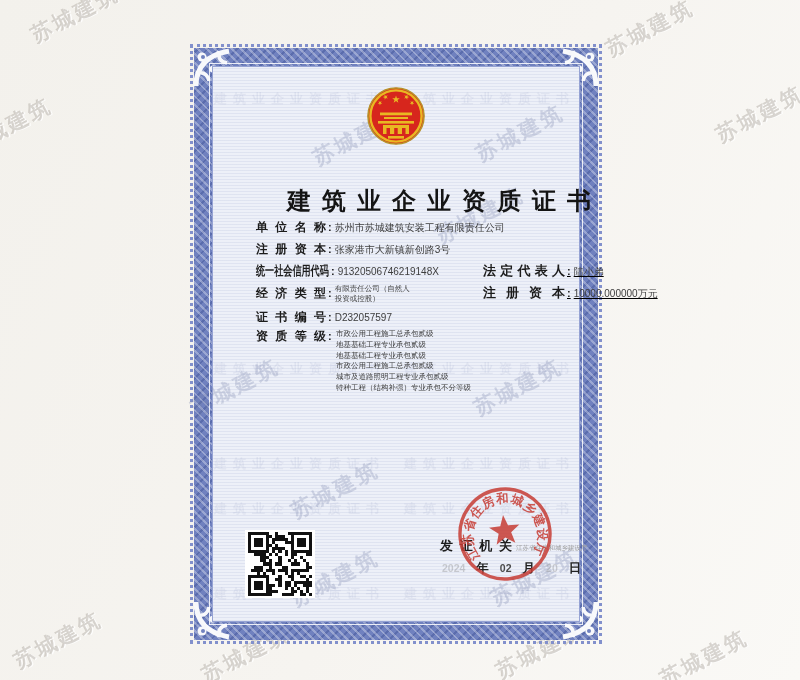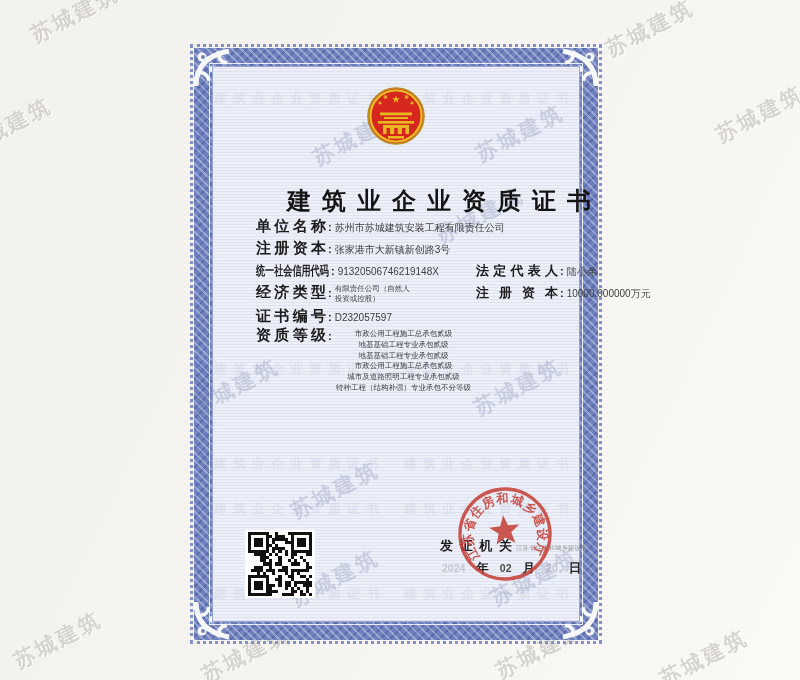--- a/index.html
+++ b/index.html
@@ -32,32 +32,32 @@
   .ghost{position:absolute;left:24px;right:24px;overflow:hidden;white-space:nowrap;
          font-size:13px;letter-spacing:6px;color:rgba(88,108,168,.085);font-weight:700;pointer-events:none;}
 
   
   .emblem{position:absolute;left:50%;top:42px;transform:translateX(-50%);}
   .title{position:absolute;left:0;right:0;top:121px;text-align:right;text-indent:11px;
          font-size:24px;font-weight:700;color:#141414;letter-spacing:11px;margin-top:20px;}
 
   
   .row{position:absolute;left:66px;right:26px;height:20px;line-height:20px;white-space:nowrap;}
-  .lbl{display:inline-block;width:70px;font-weight:700;font-size:15px;color:#1c1c1c;
+  .lbl{display:inline-block;width:70px;font-weight:700;font-size:12px;color:#1c1c1c;
        text-align:justify;text-align-last:justify;}
   .lbl-cond{display:inline-block;width:104px;font-weight:700;font-size:13px;color:#1c1c1c;
             transform:scaleX(.70);transform-origin:left center;margin-right:-31px;letter-spacing:0;}
-  .rcol{position:absolute;left:220px;top:0;white-space:nowrap;}
+  .rcol{position:absolute;left:227px;top:0;white-space:nowrap;text-decoration:underline;}
   .lbl-r{display:inline-block;width:82px;font-weight:700;font-size:13px;color:#1c1c1c;
          text-align:justify;text-align-last:justify;}
   .colon{font-weight:700;font-size:11px;color:#1c1c1c;margin:0 3px 0 2px;}
   .val{font-size:10px;color:#3d3d3d;}
   .val-wrap{display:inline-block;width:78px;vertical-align:top;line-height:1.3;margin-top:3px;font-size:7.5px;color:#3d3d3d;white-space:normal;font-family:Liberation Mono, monospace;}
   .grade-list{position:absolute;left:146px;top:285px;}
-  .grade-item{font-size:7.5px;color:#3d3d3d;line-height:10.8px;text-align:center;}
+  .grade-item{font-size:7.5px;color:#3d3d3d;line-height:10.8px;}
 
   
   .qr{position:absolute;left:55px;top:486px;width:70px;height:68px;background:#fff;padding:2px;box-sizing:border-box;}
   .issuer-row{position:absolute;left:250px;top:492px;white-space:nowrap;}
   .issuer-val{font-size:6.5px;color:#9a9a9a;margin-left:4px;}
   .date-row{position:absolute;left:252px;top:516px;display:flex;align-items:baseline;gap:11px;
             font-size:12.5px;font-weight:700;color:#222;}
   .num{font-size:10.5px;font-weight:600;color:#4a4a4a;}
   .obscured{opacity:.32;color:#777;}
   .seal{position:absolute;left:255px;top:430px;opacity:.84;}

